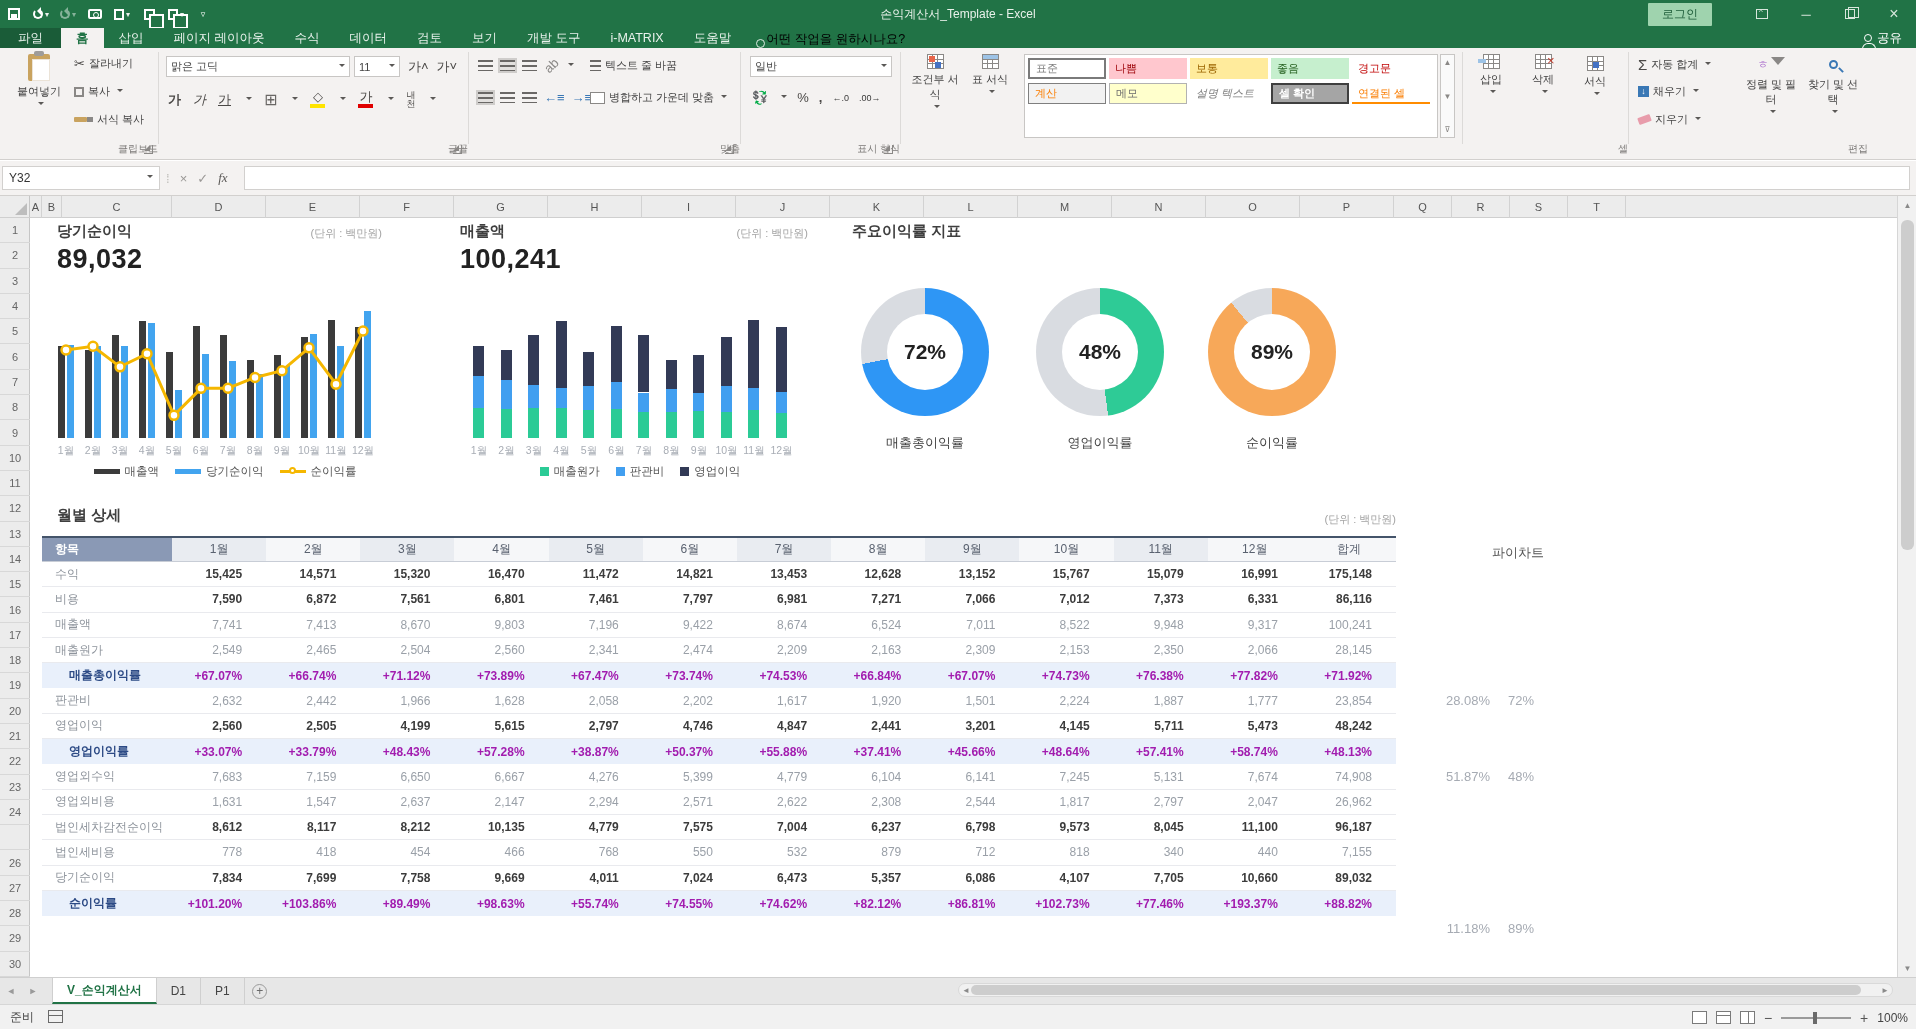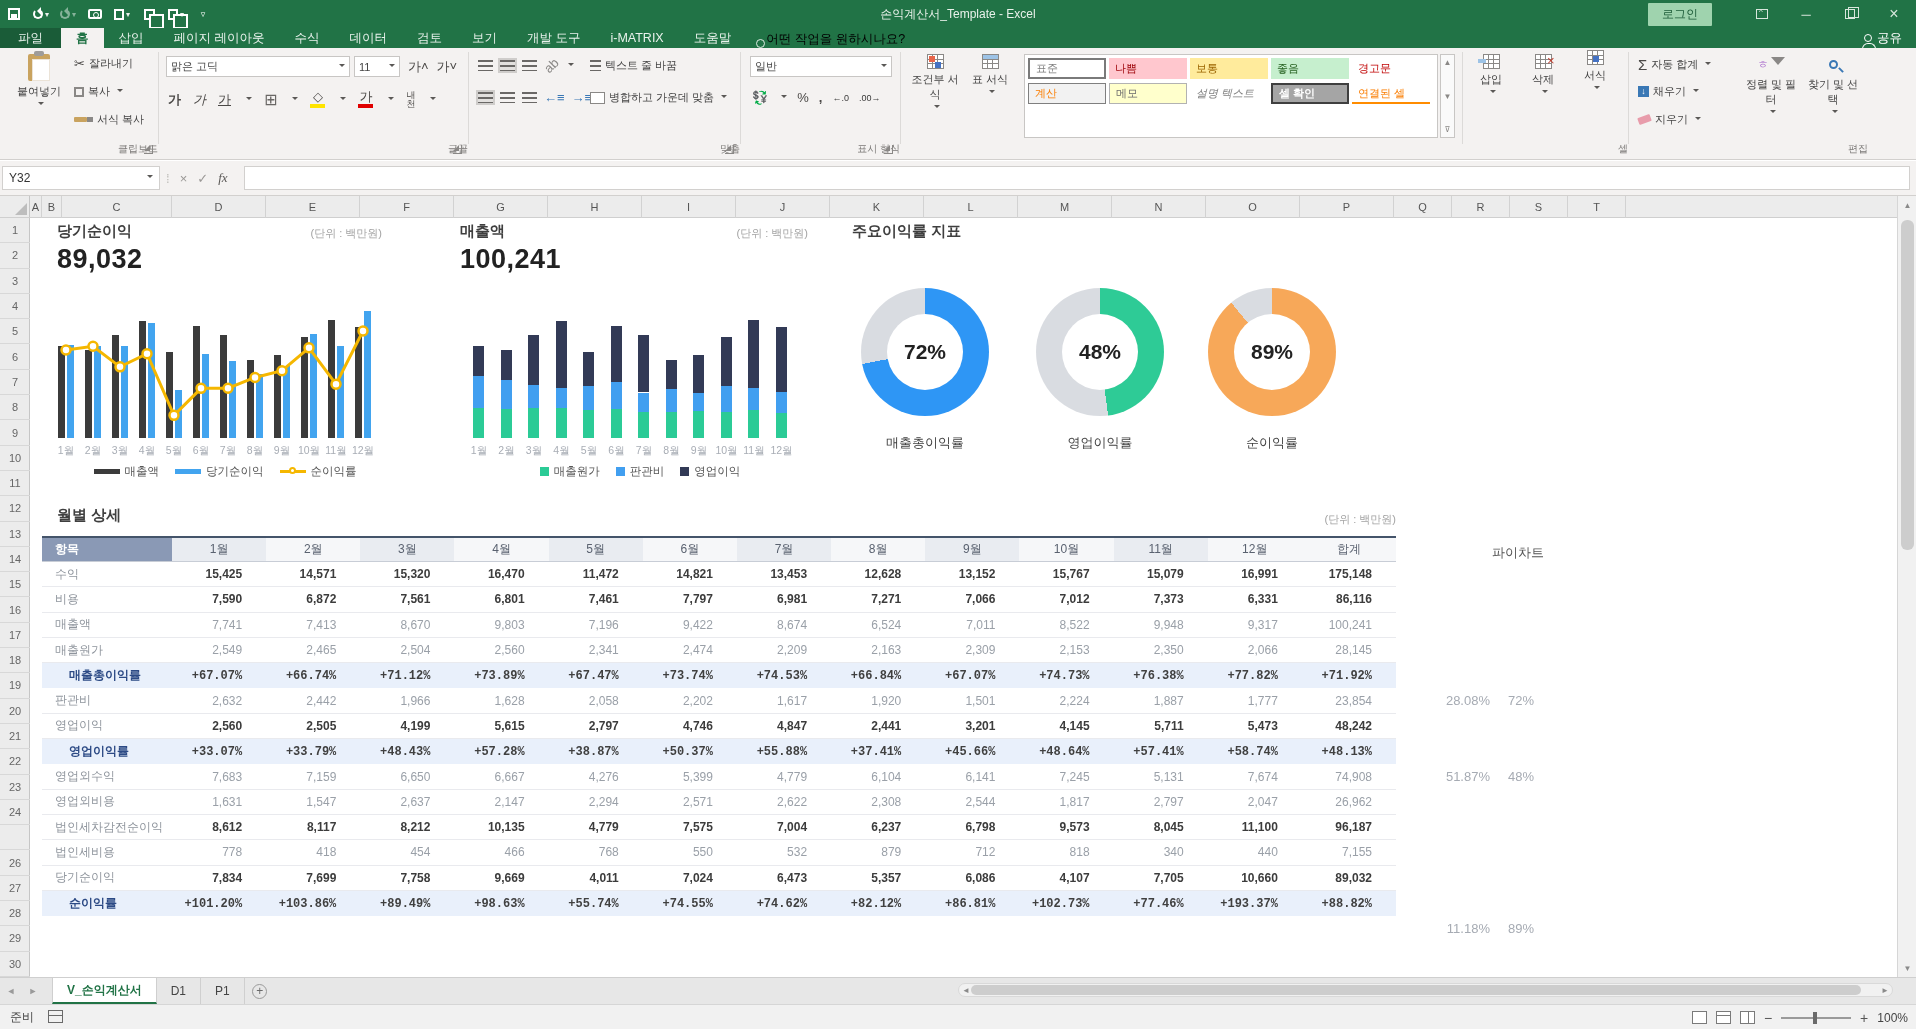--- a/index.html
+++ b/index.html
@@ -127,21 +127,21 @@
   .th-item { width:130px; background:#8a99b5; color:#fff; font-size:12px; font-weight:bold; display:flex; align-items:center; padding-left:13px; }
   .th-m { flex:1; font-size:12px; color:#5a6270; display:flex; align-items:center; justify-content:center; }
   .m-odd { background:#e9ecf1; } .m-even { background:#f6f7f9; }
   .trow { display:flex; height:25.3px; border-bottom:1px solid #e9eaee; font-size:12px; }
   .td-label { width:130px; display:flex; align-items:center; padding-left:13px; color:#8f959d; }
   .td { flex:1; display:flex; align-items:center; justify-content:flex-end; padding-right:24px; }
   .r-bold .td { color:#3c3c3c; font-weight:bold; }
   .r-light .td { color:#9aa0a8; }
   .r-pct { background:#e9f0fb; border-bottom:none; }
   .r-pct .td-label { color:#2c4a85; font-weight:bold; padding-left:27px; }
-  .r-pct .td { color:#404040; font-weight:bold;font-family:Liberation Mono, monospace; }
+  .r-pct .td { color:#a21caf; font-weight:bold; }
   .pie-hd { position:absolute; font-size:13px; color:#555; width:140px; text-align:center; }
   .pie-a { position:absolute; width:72px; text-align:right; font-size:13px; color:#a6abb3; }
   .pie-b { position:absolute; width:60px; text-align:left; font-size:13px; color:#a6abb3; }
 
   
   #vscroll { position:absolute; left:1897px; top:196px; width:19px; height:781px; background:#f1f1f1; border-left:1px solid #d6d6d6; }
   #vscroll .sarr { position:absolute; left:0; width:19px; height:18px; color:#8a8a8a; font-size:8px; display:flex; align-items:center; justify-content:center; }
   #vthumb { position:absolute; left:3px; top:24px; width:13px; height:330px; background:#cdcdcd; border-radius:6px; }
   #tabstrip { position:absolute; left:0; top:977px; width:1916px; height:27px; background:#e7e7e7; border-top:1px solid #cfcfcf; display:flex; align-items:stretch; }
   .tnav { width:22px; display:flex; align-items:center; justify-content:center; color:#9a9a9a; font-size:9px; }
@@ -369,21 +369,21 @@
       <span>삽입</span>
         <span class="caret"></span>
     </div>
     <div class="bigbtn" style="left:1522px;top:6px;width:42px">
       <span class="gridico">
           <span class="gi-accent" style="right:-4px;top:-2px;background:none;color:#c0392b;font-size:13px;width:auto;height:auto">×</span>
         </span>
       <span>삭제</span>
         <span class="caret"></span>
     </div>
-    <div class="bigbtn" style="left:1574px;top:2px;width:42px">
+    <div class="bigbtn" style="left:1574px;top:8px;width:42px">
       <span class="gridico">
           <span class="gi-accent" style="left:5px;top:5px;background:#4472c4"></span>
         </span>
       <span>서식</span>
         <span class="caret"></span>
     </div>
     <div class="gsep" style="left:1628px"></div>
 
     <div class="smallrow" style="left:1638px;top:8px">
         <span class="ico-txt" style="font-size:15px">Σ</span>

